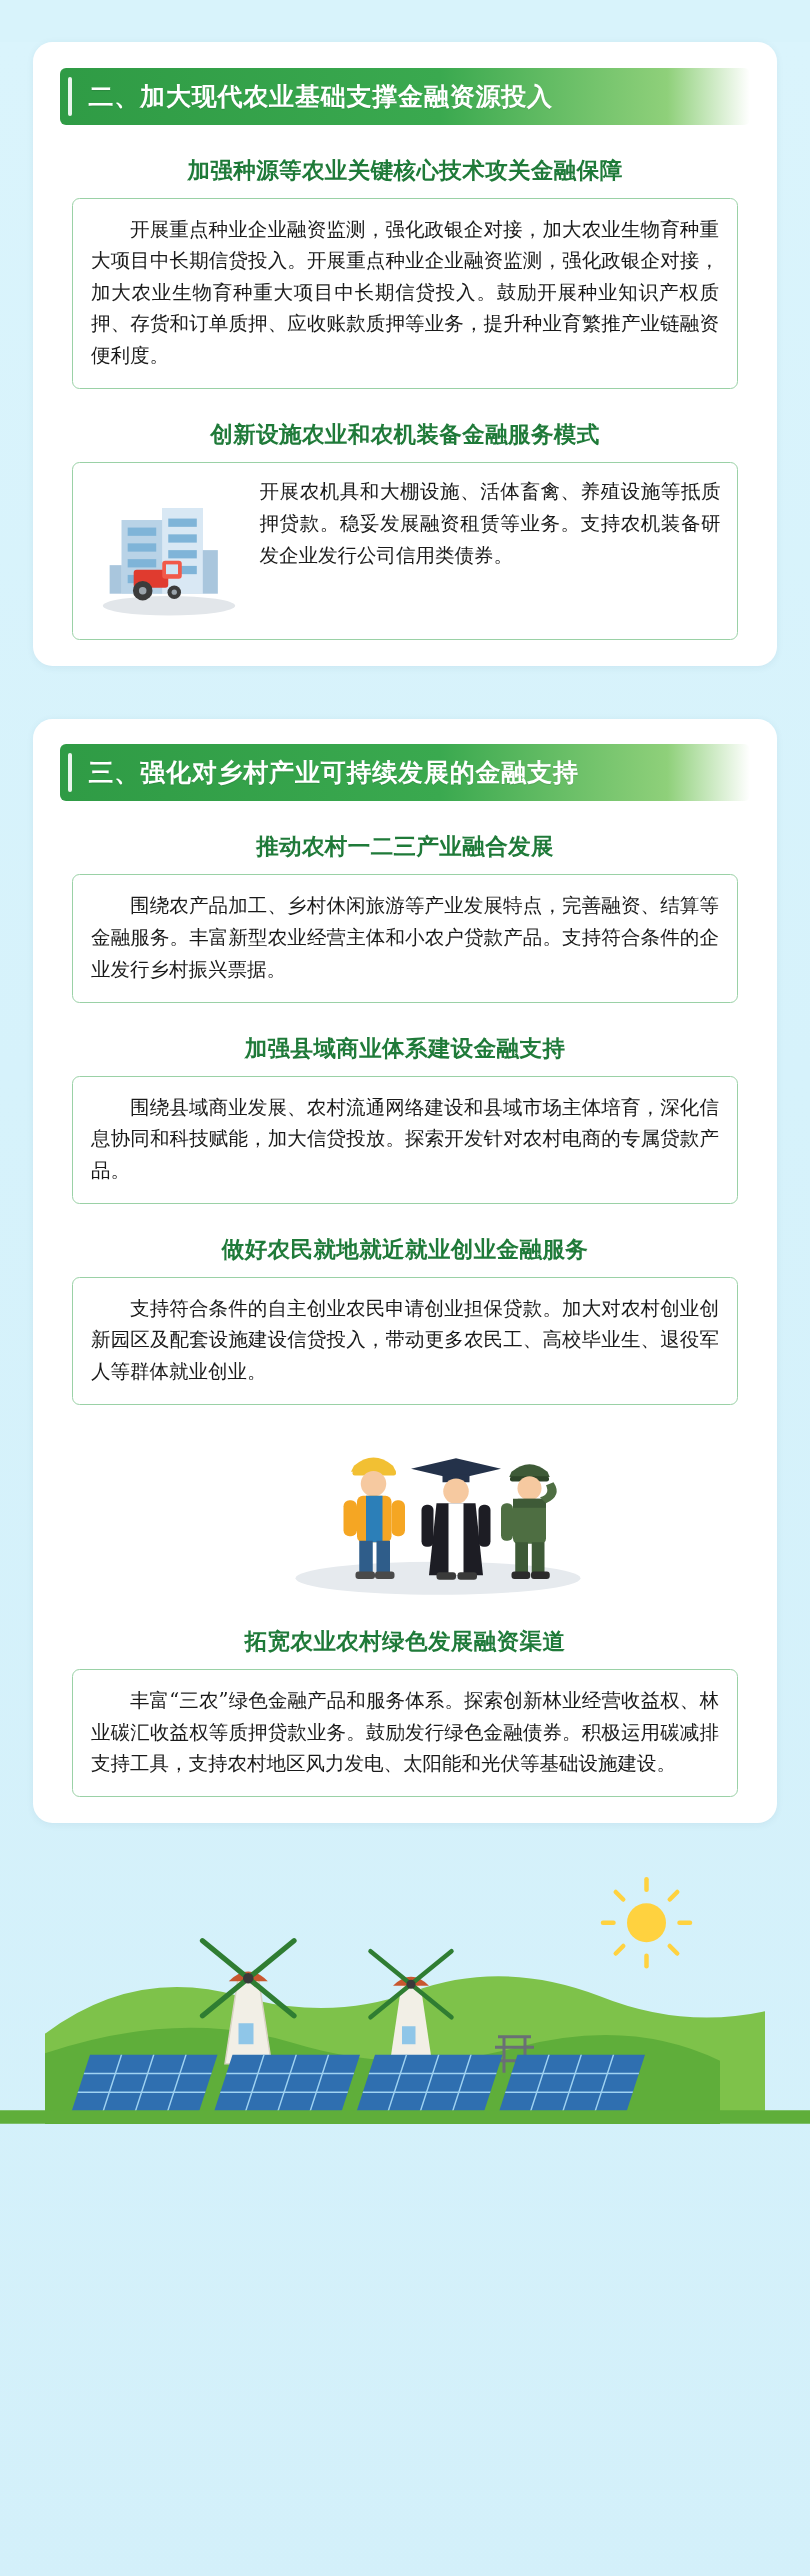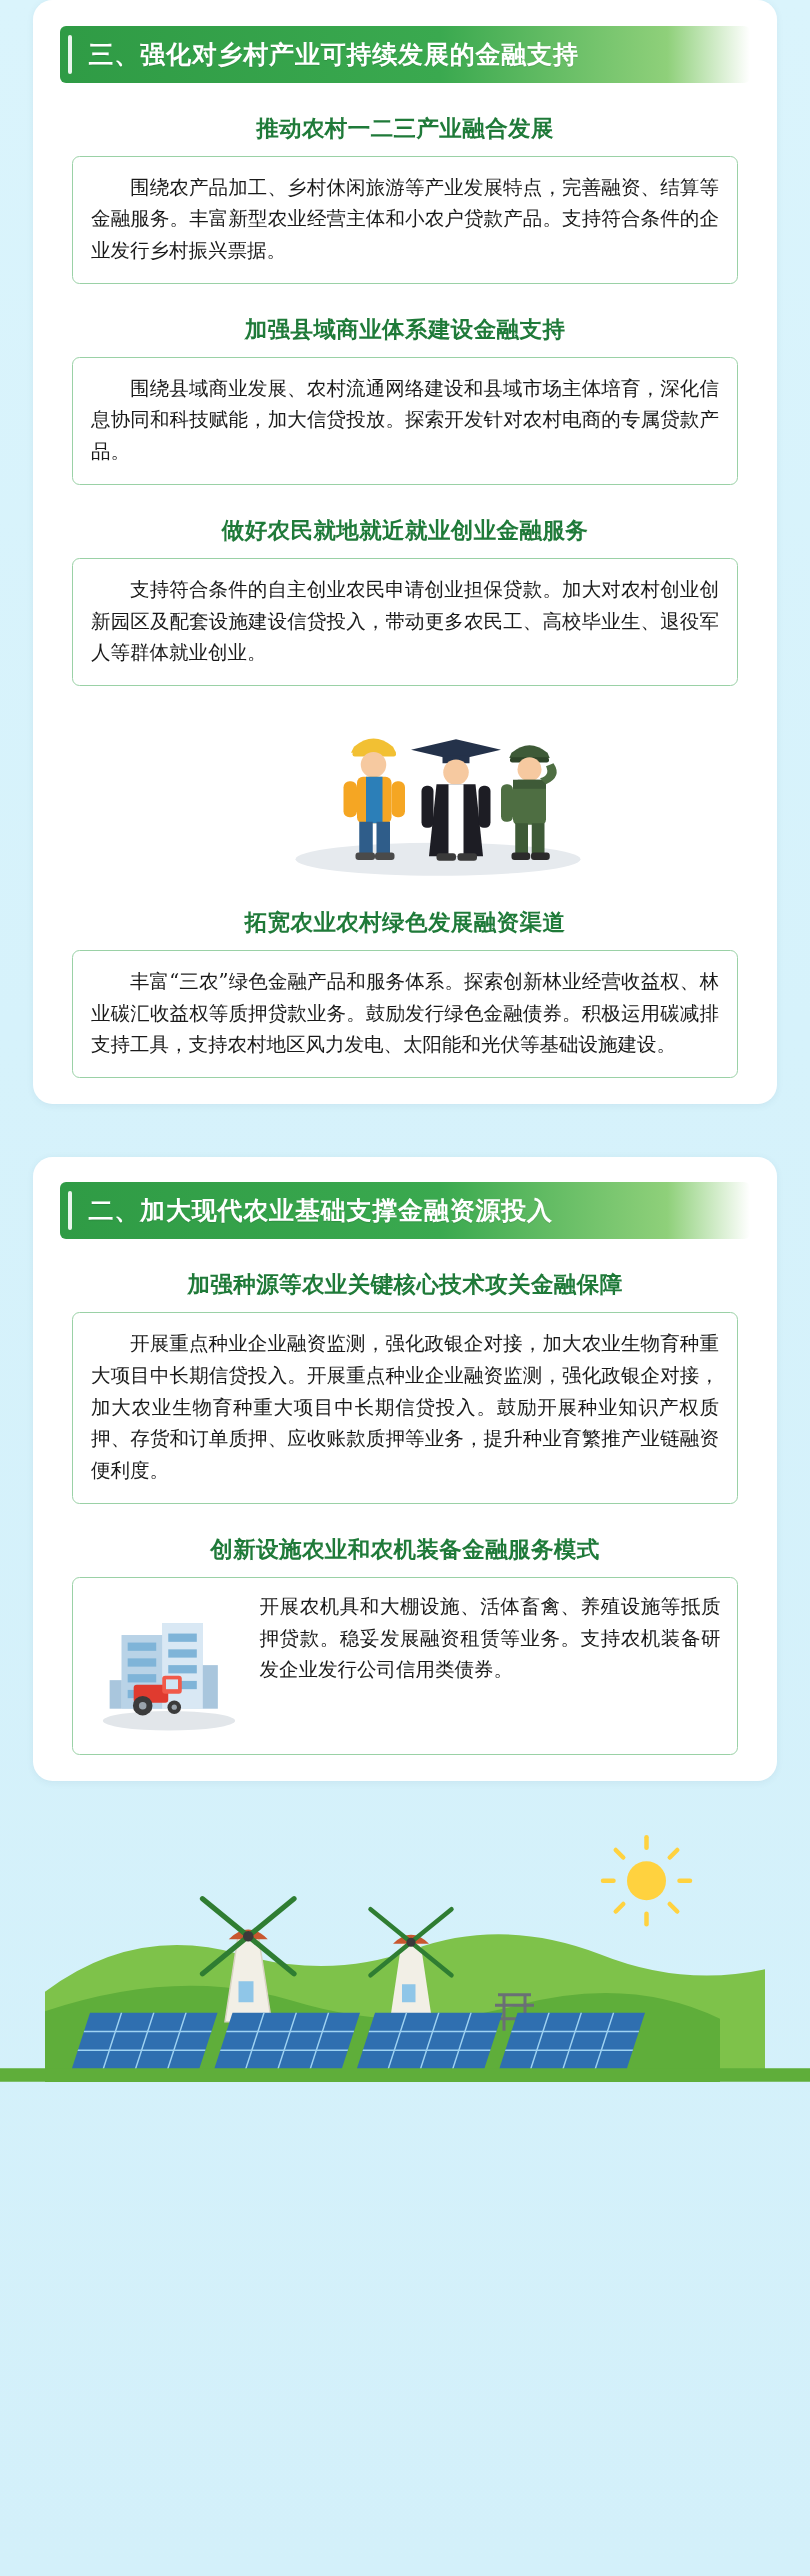--- a/index.html
+++ b/index.html
@@ -97,20 +97,67 @@
     height:248px;
     position:relative;
   }
   svg{display:block;}
   .spacer{height:19.5px;}
 </style>
 </head>
 <body>
 
 <div class="page">
+
+  <div class="card first">
+
+    <div class="section-header">
+      <span class="bar"></span>
+      <h2>二、加大现代农业基础支撑金融资源投入</h2>
+    </div>
+
+    <div class="sub-title">加强种源等农业关键核心技术攻关金融保障</div>
+    <div class="para-box">
+      <p class="para">开展重点种业企业融资监测，强化政银企对接，加大农业生物育种重大项目中长期信贷投入。开展重点种业企业融资监测，强化政银企对接，加大农业生物育种重大项目中长期信贷投入。鼓励开展种业知识产权质押、存货和订单质押、应收账款质押等业务，提升种业育繁推产业链融资便利度。</p>
+    </div>
+
+    <div class="sub-title">创新设施农业和农机装备金融服务模式</div>
+    <div class="flow-box">
+      <div class="illus">
+        <svg viewBox="0 0 210 185" width="158" height="139" aria-hidden="true">
+          <ellipse cx="105" cy="166" rx="88" ry="13" fill="#e2e6ea"></ellipse>
+
+          <polygon points="42,52 42,150 150,150 150,36 96,36 96,52" fill="#cfe0ee"></polygon>
+          <rect x="42" y="52" width="54" height="98" fill="#b9d3e7"></rect>
+          <rect x="96" y="36" width="54" height="114" fill="#d9e8f4"></rect>
+          <g fill="#7fb4d8">
+            <rect x="50" y="62" width="38" height="11"></rect>
+            <rect x="50" y="83" width="38" height="11"></rect>
+            <rect x="50" y="104" width="38" height="11"></rect>
+            <rect x="50" y="125" width="38" height="11"></rect>
+            <rect x="104" y="50" width="38" height="11"></rect>
+            <rect x="104" y="71" width="38" height="11"></rect>
+            <rect x="104" y="92" width="38" height="11"></rect>
+            <rect x="104" y="113" width="38" height="11"></rect>
+          </g>
+          <rect x="150" y="92" width="20" height="58" fill="#a9c6dd"></rect>
+          <rect x="26" y="112" width="16" height="38" fill="#a9c6dd"></rect>
+
+          <rect x="58" y="118" width="46" height="24" rx="4" fill="#e03b2f"></rect>
+          <rect x="96" y="106" width="26" height="24" rx="4" fill="#f15a4a"></rect>
+          <rect x="101" y="111" width="16" height="13" fill="#cfe6f5"></rect>
+          <circle cx="70" cy="146" r="13" fill="#3b3b3b"></circle>
+          <circle cx="70" cy="146" r="5" fill="#9aa3ab"></circle>
+          <circle cx="112" cy="148" r="9" fill="#3b3b3b"></circle>
+          <circle cx="112" cy="148" r="3.5" fill="#9aa3ab"></circle>
+        </svg>
+      </div>
+      <p class="para noindent">开展农机具和大棚设施、活体畜禽、养殖设施等抵质押贷款。稳妥发展融资租赁等业务。支持农机装备研发企业发行公司信用类债券。</p>
+    </div>
+  </div>
 
   <div class="card">
 
     <div class="section-header">
       <span class="bar"></span>
       <h2>三、强化对乡村产业可持续发展的金融支持</h2>
     </div>
 
     <div class="sub-title">推动农村一二三产业融合发展</div>
     <div class="para-box">
@@ -172,67 +219,20 @@
         </g>
       </svg>
     </div>
 
     <div class="sub-title tight">拓宽农业农村绿色发展融资渠道</div>
     <div class="para-box">
       <p class="para">丰富“三农”绿色金融产品和服务体系。探索创新林业经营收益权、林业碳汇收益权等质押贷款业务。鼓励发行绿色金融债券。积极运用碳减排支持工具，支持农村地区风力发电、太阳能和光伏等基础设施建设。</p>
     </div>
   </div>
 
-  <div class="card first">
-
-    <div class="section-header">
-      <span class="bar"></span>
-      <h2>二、加大现代农业基础支撑金融资源投入</h2>
-    </div>
-
-    <div class="sub-title">加强种源等农业关键核心技术攻关金融保障</div>
-    <div class="para-box">
-      <p class="para">开展重点种业企业融资监测，强化政银企对接，加大农业生物育种重大项目中长期信贷投入。开展重点种业企业融资监测，强化政银企对接，加大农业生物育种重大项目中长期信贷投入。鼓励开展种业知识产权质押、存货和订单质押、应收账款质押等业务，提升种业育繁推产业链融资便利度。</p>
-    </div>
-
-    <div class="sub-title">创新设施农业和农机装备金融服务模式</div>
-    <div class="flow-box">
-      <div class="illus">
-        <svg viewBox="0 0 210 185" width="158" height="139" aria-hidden="true">
-          <ellipse cx="105" cy="166" rx="88" ry="13" fill="#e2e6ea"></ellipse>
-
-          <polygon points="42,52 42,150 150,150 150,36 96,36 96,52" fill="#cfe0ee"></polygon>
-          <rect x="42" y="52" width="54" height="98" fill="#b9d3e7"></rect>
-          <rect x="96" y="36" width="54" height="114" fill="#d9e8f4"></rect>
-          <g fill="#7fb4d8">
-            <rect x="50" y="62" width="38" height="11"></rect>
-            <rect x="50" y="83" width="38" height="11"></rect>
-            <rect x="50" y="104" width="38" height="11"></rect>
-            <rect x="50" y="125" width="38" height="11"></rect>
-            <rect x="104" y="50" width="38" height="11"></rect>
-            <rect x="104" y="71" width="38" height="11"></rect>
-            <rect x="104" y="92" width="38" height="11"></rect>
-            <rect x="104" y="113" width="38" height="11"></rect>
-          </g>
-          <rect x="150" y="92" width="20" height="58" fill="#a9c6dd"></rect>
-          <rect x="26" y="112" width="16" height="38" fill="#a9c6dd"></rect>
-
-          <rect x="58" y="118" width="46" height="24" rx="4" fill="#e03b2f"></rect>
-          <rect x="96" y="106" width="26" height="24" rx="4" fill="#f15a4a"></rect>
-          <rect x="101" y="111" width="16" height="13" fill="#cfe6f5"></rect>
-          <circle cx="70" cy="146" r="13" fill="#3b3b3b"></circle>
-          <circle cx="70" cy="146" r="5" fill="#9aa3ab"></circle>
-          <circle cx="112" cy="148" r="9" fill="#3b3b3b"></circle>
-          <circle cx="112" cy="148" r="3.5" fill="#9aa3ab"></circle>
-        </svg>
-      </div>
-      <p class="para noindent">开展农机具和大棚设施、活体畜禽、养殖设施等抵质押贷款。稳妥发展融资租赁等业务。支持农机装备研发企业发行公司信用类债券。</p>
-    </div>
-  </div>
-
   <div class="illus-scene">
     <svg viewBox="0 0 1080 330" width="810" height="248" aria-hidden="true">
 
       <g>
         <circle cx="862" cy="62" r="26" fill="#ffd23f"></circle>
         <g stroke="#ffd23f" stroke-width="6" stroke-linecap="round">
           <line x1="862" y1="18" x2="862" y2="4"></line>
           <line x1="862" y1="120" x2="862" y2="106"></line>
           <line x1="818" y1="62" x2="804" y2="62"></line>
           <line x1="920" y1="62" x2="906" y2="62"></line>

